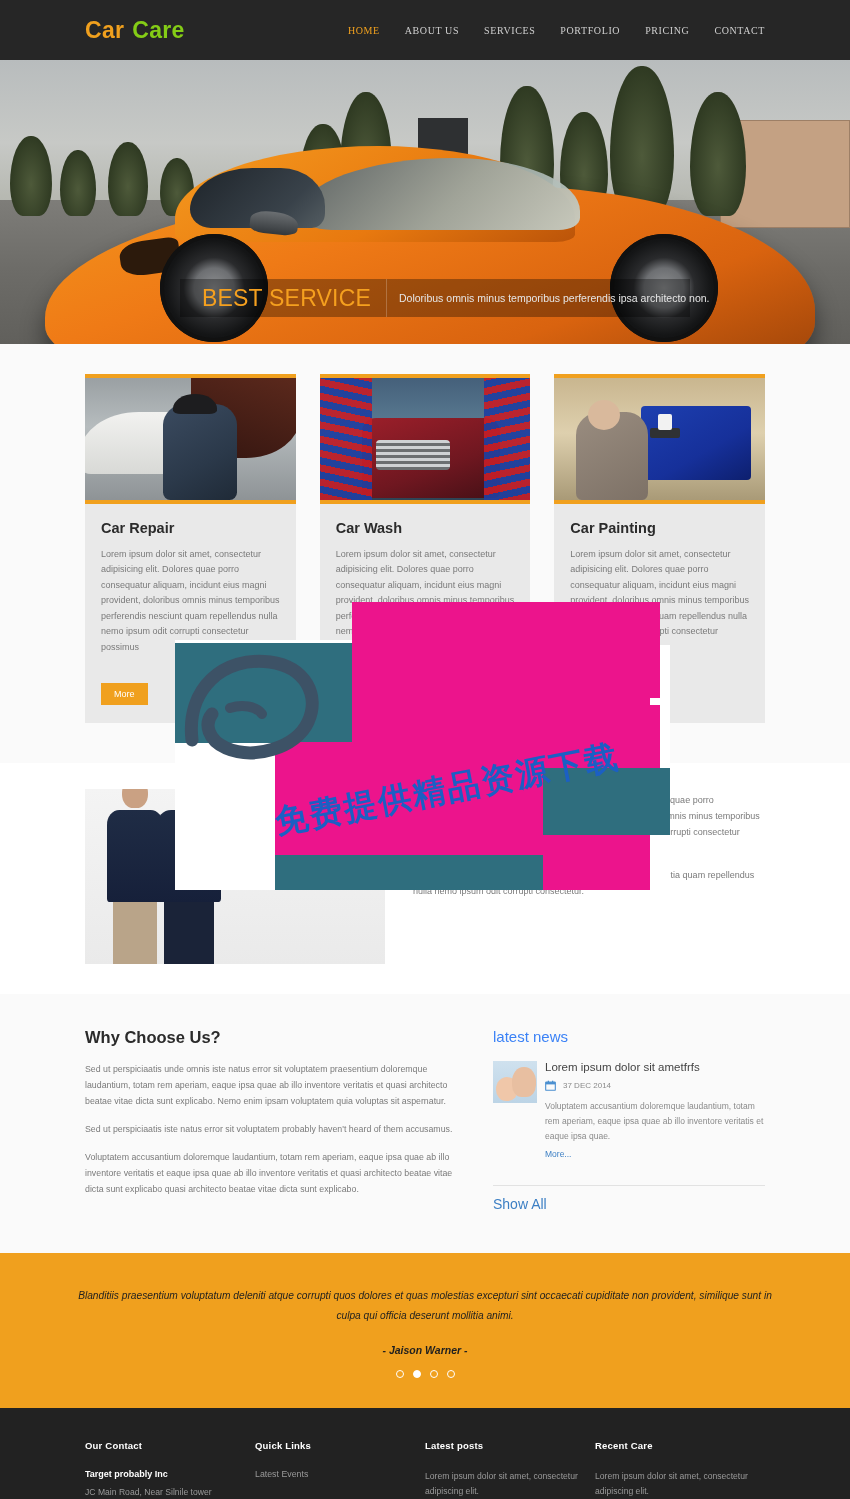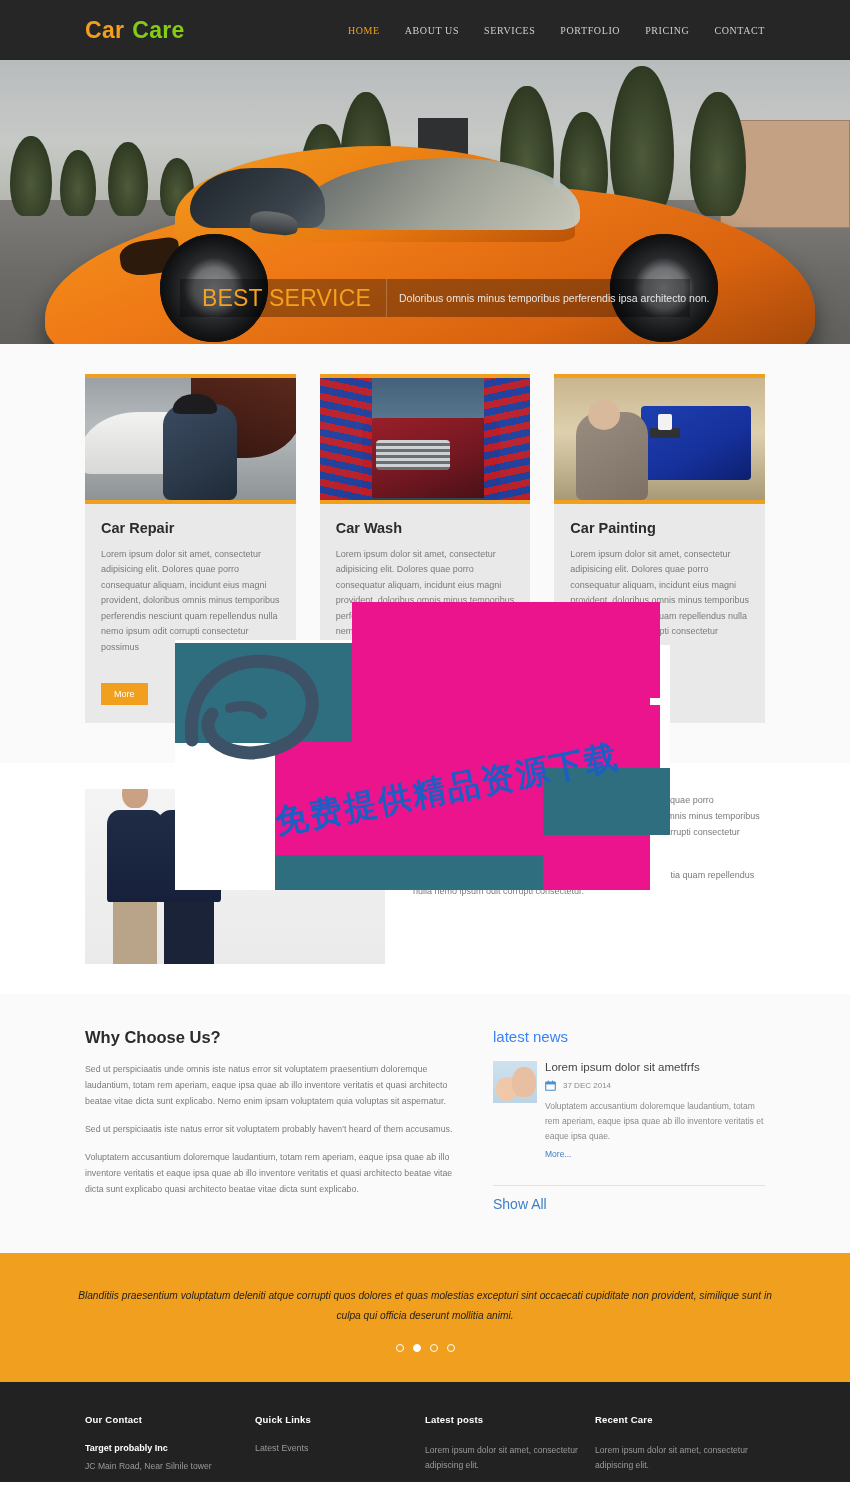--- a/index.html
+++ b/index.html
@@ -524,20 +524,21 @@
           <a href="#" class="news-more">More...</a>
         </div>
       </div>
       <div class="news-rule"></div>
       <a href="#" class="show-all">Show All</a>
     </div>
   </div>
 
   <div class="testimonial">
     <div class="quote">Blanditiis praesentium voluptatum deleniti atque corrupti quos dolores et quas molestias excepturi sint occaecati cupiditate non provident, similique sunt in culpa qui officia deserunt mollitia animi.</div>
+    <div class="author">- Jaison Warner -</div>
     <div class="dots">
       <div class="dot"></div>
       <div class="dot on"></div>
       <div class="dot"></div>
       <div class="dot"></div>
     </div>
   </div>
 
   <div class="footer">
     <div class="footer-cols">

